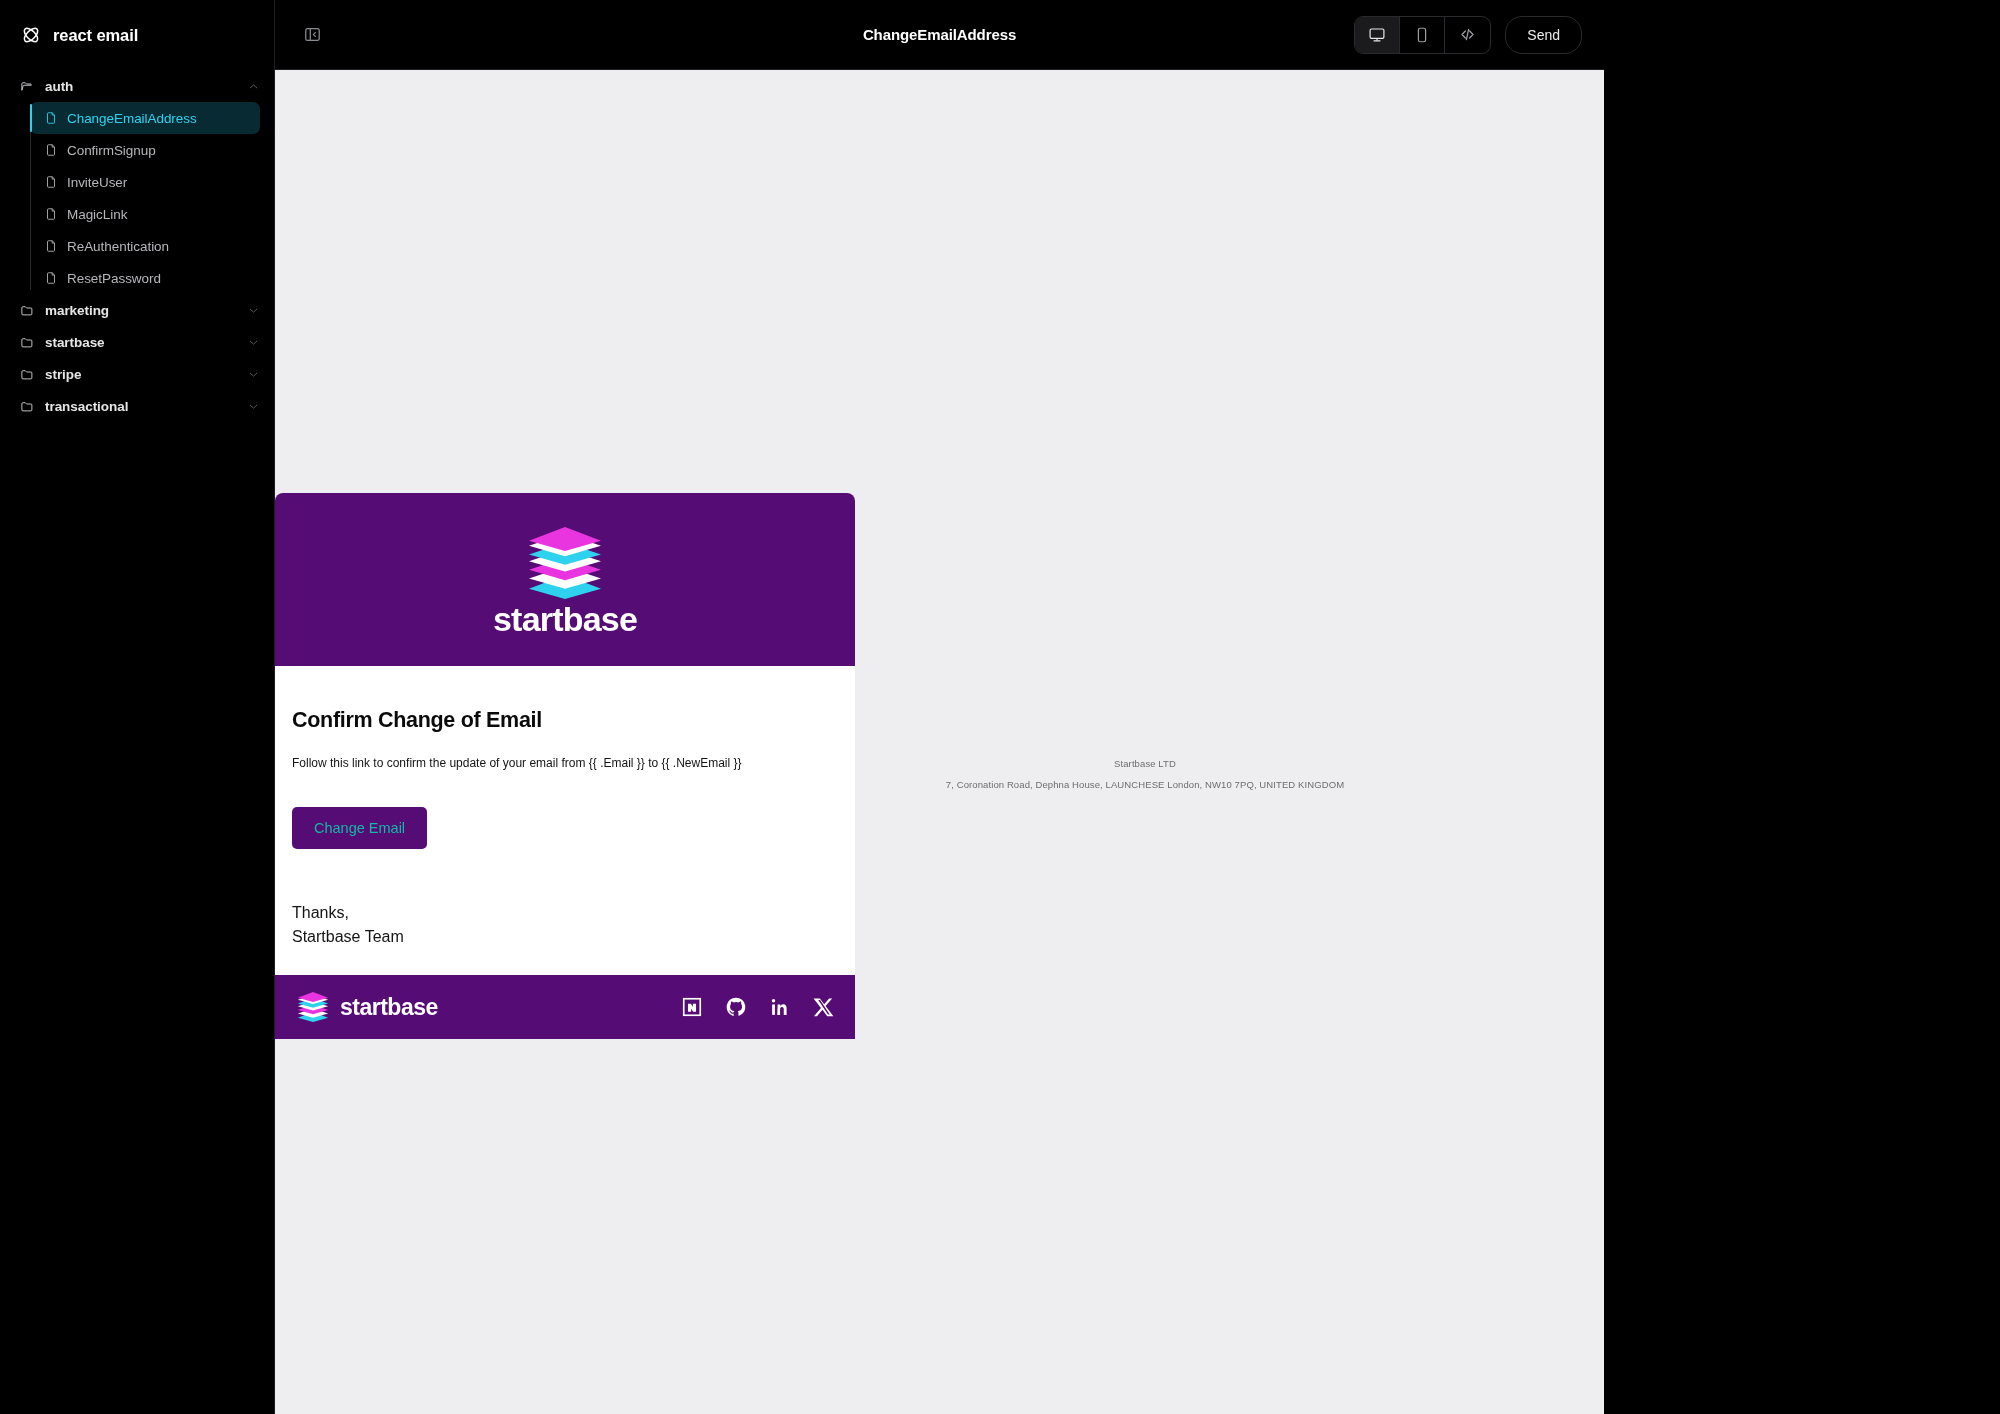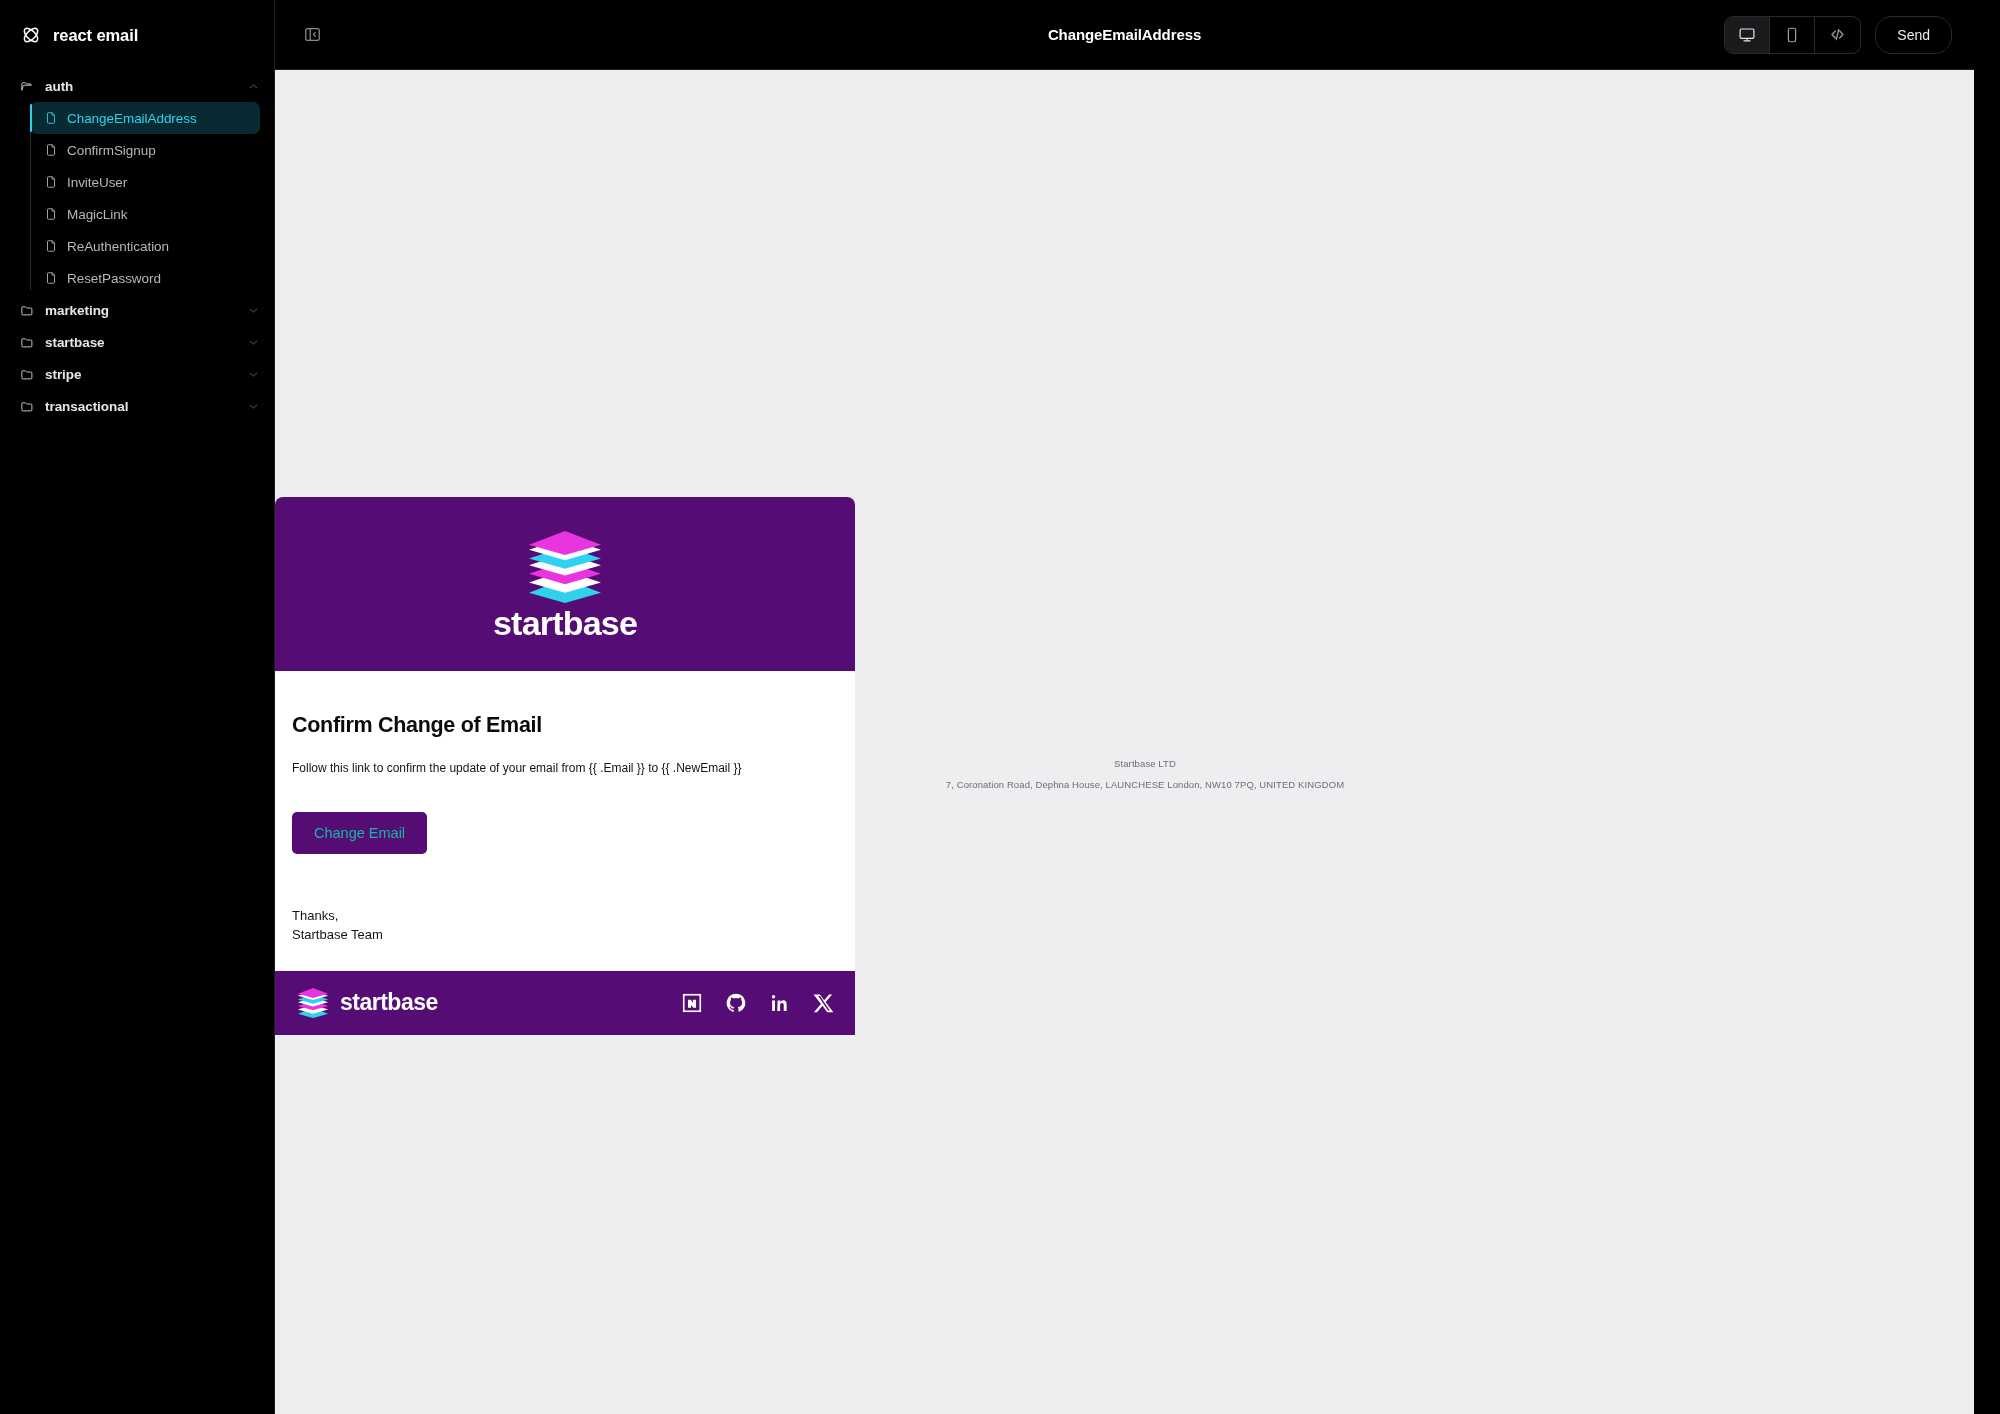--- a/index.html
+++ b/index.html
@@ -2,21 +2,21 @@
 <html><head>
 <meta charset="utf-8">
 <style>
   * { box-sizing: border-box; margin: 0; padding: 0; }
   html, body {
     width: 2000px; height: 1414px;
     background: #000;
     font-family: "Liberation Sans", sans-serif;
     overflow: hidden;
   }
-  .app { display: flex; width: 1974px; height: 1414px; }
+  .app { display: flex; width: 1604px; height: 1414px; }
 
   
   .sidebar {
     width: 275px; height: 1414px;
     background: #000000;
     border-right: 1px solid #1c1c1e;
     flex: 0 0 275px;
     position: relative;
   }
   .brand {
@@ -126,21 +126,21 @@
   .email-p {
     font-size: 12px; line-height: 1.48; color: #141414; margin-bottom: 34px;
     max-width: 530px;
   }
   .cta {
     display: inline-block; background: #560c75; color: #14b8a6;
     font-size: 14.5px; font-weight: 500; padding: 13px 22px; border-radius: 5px;
     text-decoration: none; cursor: pointer; border: none;
     font-family: "Liberation Sans", sans-serif;
   }
-  .sign { margin-top: 52px; font-size: 13px; line-height: 1.5; color: #141414; }
+  .sign { margin-top: 52px; font-size: 16px; line-height: 1.5; color: #141414; }
 
   .email-footer {
     background: #560c75; height: 64px; padding: 0 20px;
     display: flex; align-items: center; justify-content: space-between;
   }
   .footer-brand { display: flex; align-items: center; gap: 9px; }
   .footer-logo { width: 36px; height: 32px; display: block; }
   .footer-word { color:#fff; font-size: 23px; font-weight: 700; letter-spacing: -0.5px; }
   .socials { display: flex; align-items: center; gap: 22px; }
   .social { width: 22px; height: 22px; display: block; cursor: pointer; }

